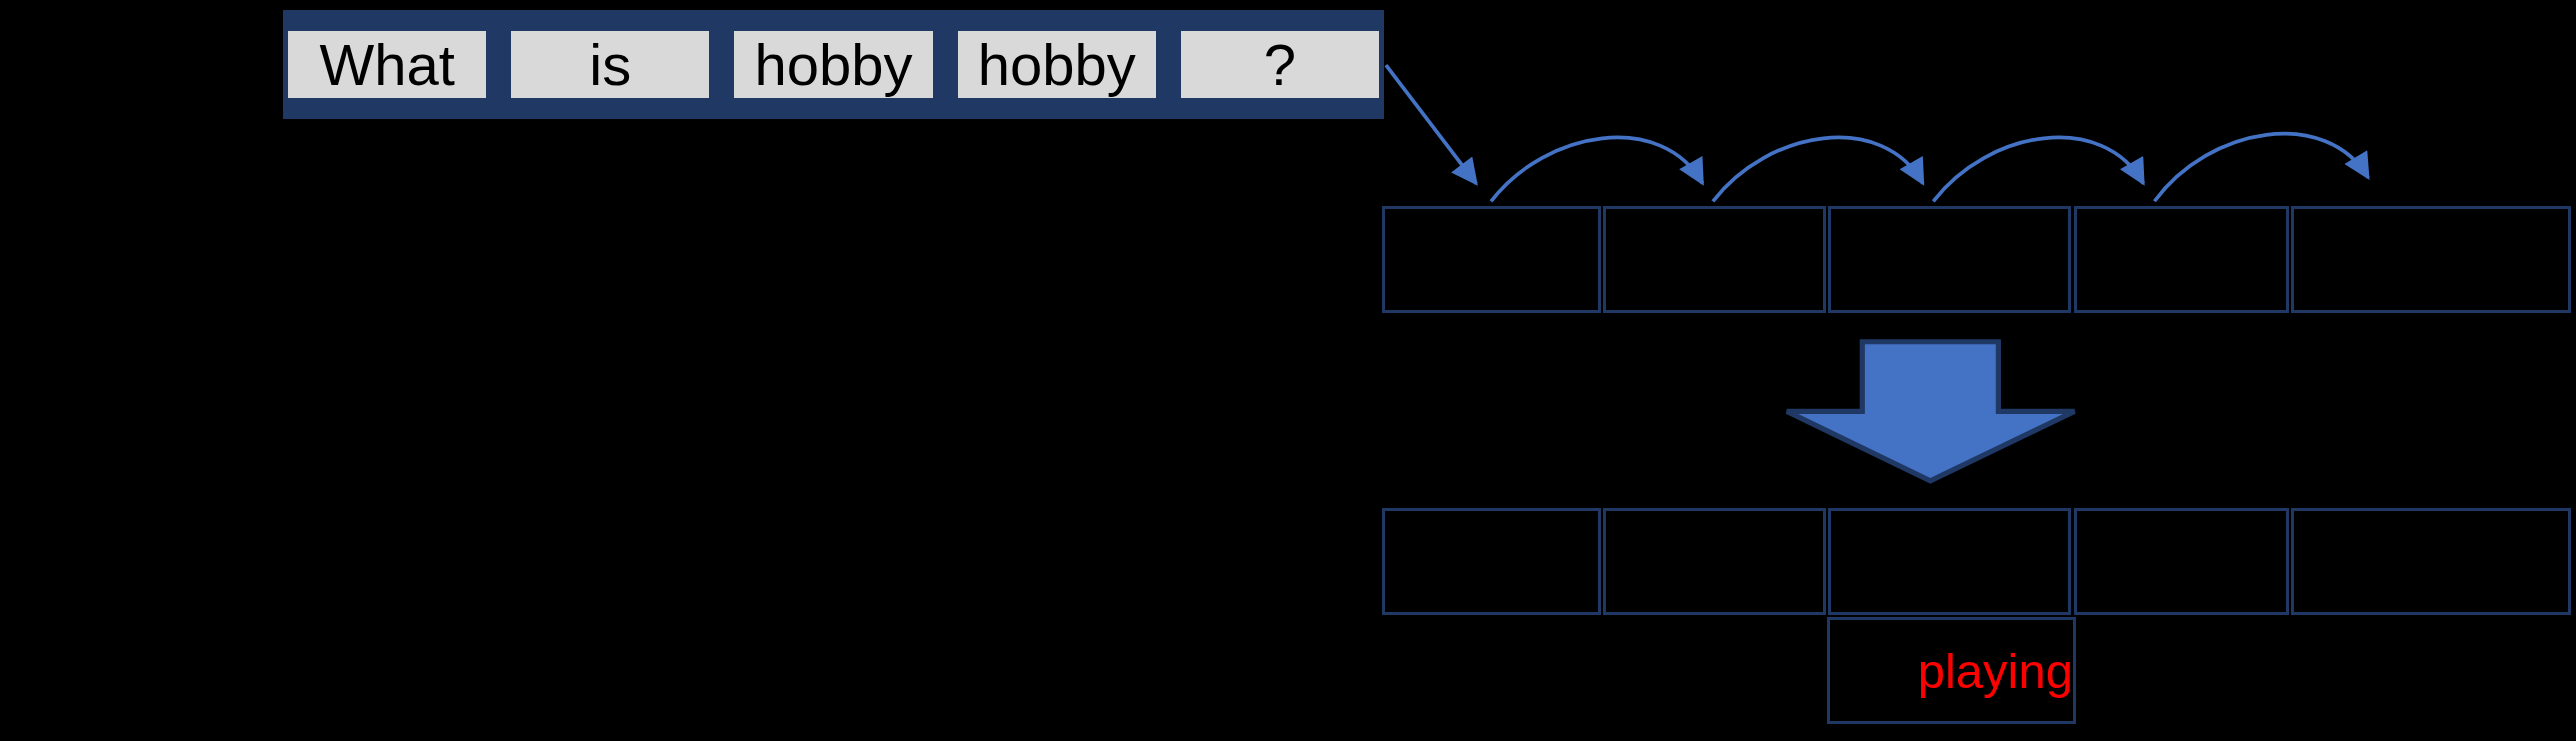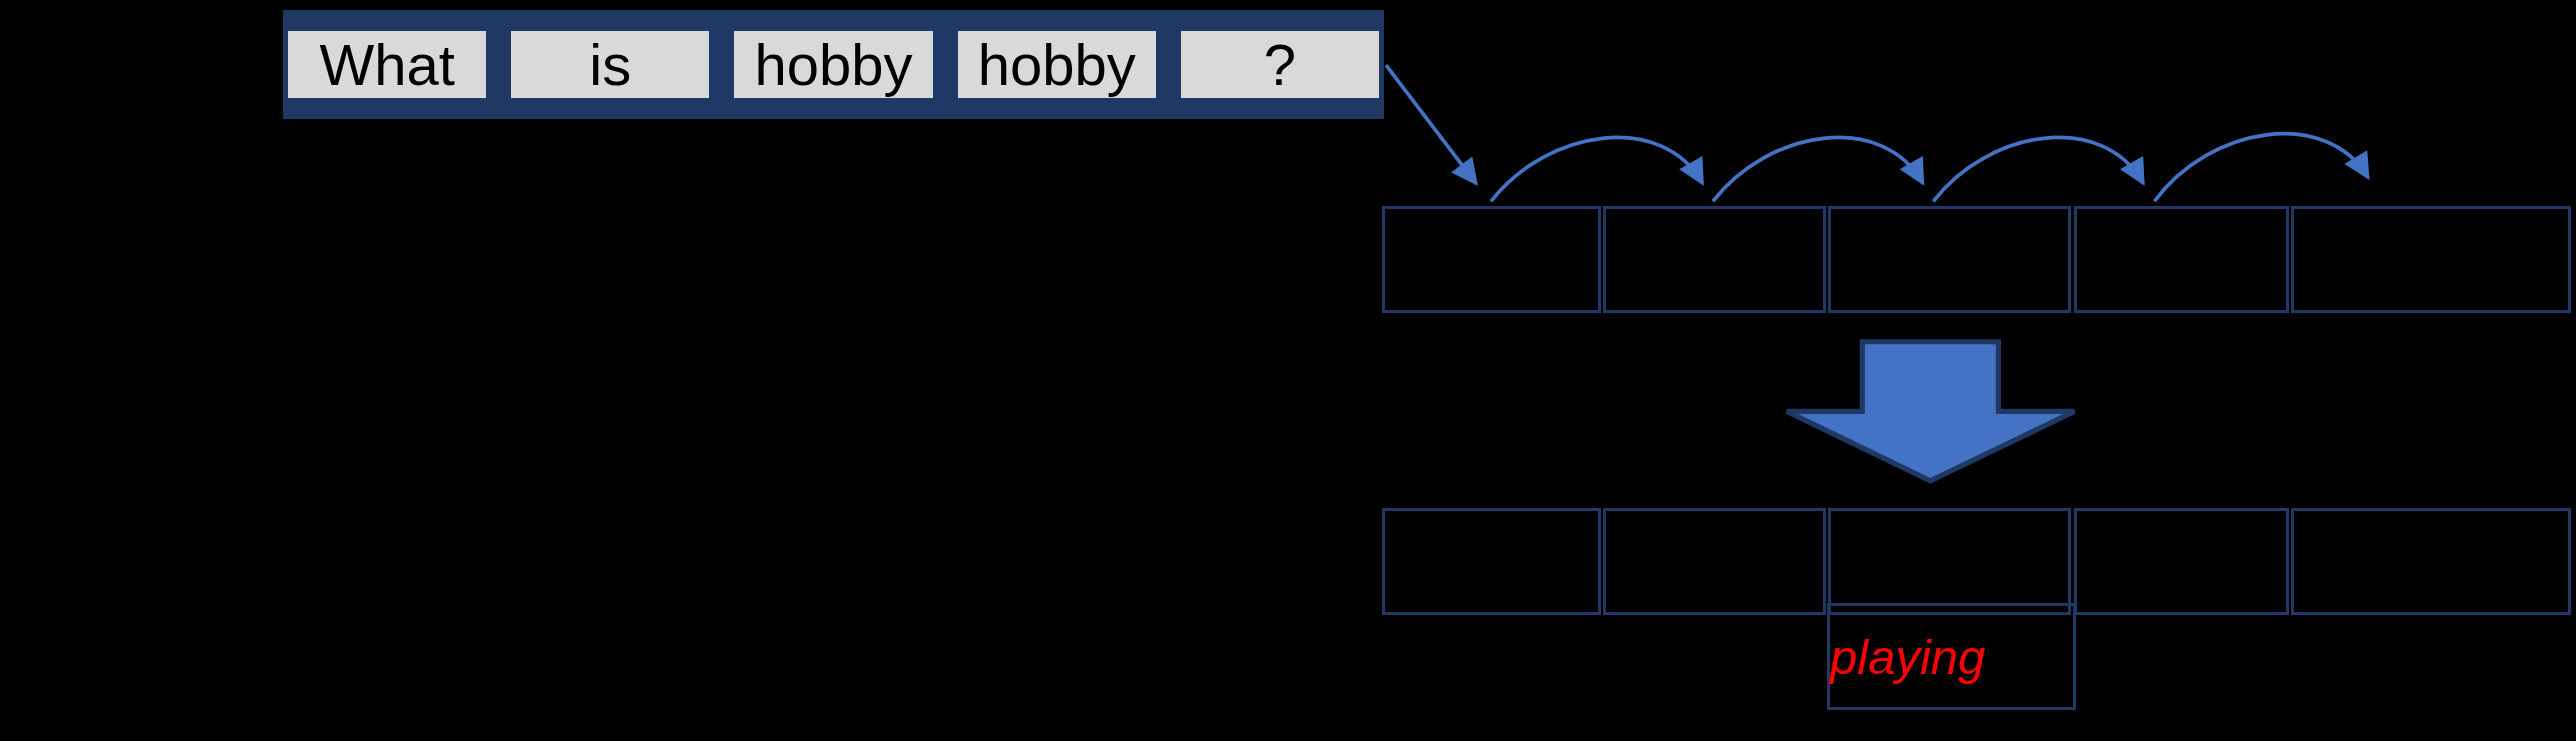--- a/index.html
+++ b/index.html
@@ -46,27 +46,26 @@
   }
   .slot-row.encoder { top: 206px; height: 107px; }
   .slot-row.output  { top: 508px; height: 107px; }
   .slot-cell {
     background: transparent;
     border: 3.7px solid var(--box-border);
   }
 
   
   .prediction-box {
-    position: absolute; left: 1827px; top: 603px;
+    position: absolute; left: 1827px; top: 617px;
     width: 249px; height: 107px;
     border: 3.7px solid var(--box-border);
-    display: flex; align-items: center; justify-content: flex-start;
+    display: flex; align-items: center; justify-content: flex-end;
     font-size: 49px; color: var(--prediction-text);
     white-space: nowrap;
-    font-style: italic;
   }
 
   svg.overlay {
     position: absolute; left: 0; top: 0;
     width: 2576px; height: 742px;
     pointer-events: none;
   }
   .arc-stroke { stroke: var(--arrow-blue); stroke-width: 5; fill: none; }
   .big-arrow-shape { fill: var(--arrow-blue); stroke: var(--box-border); stroke-width: 7; stroke-linejoin: miter; }
   .marker-fill { fill: var(--arrow-blue); }

